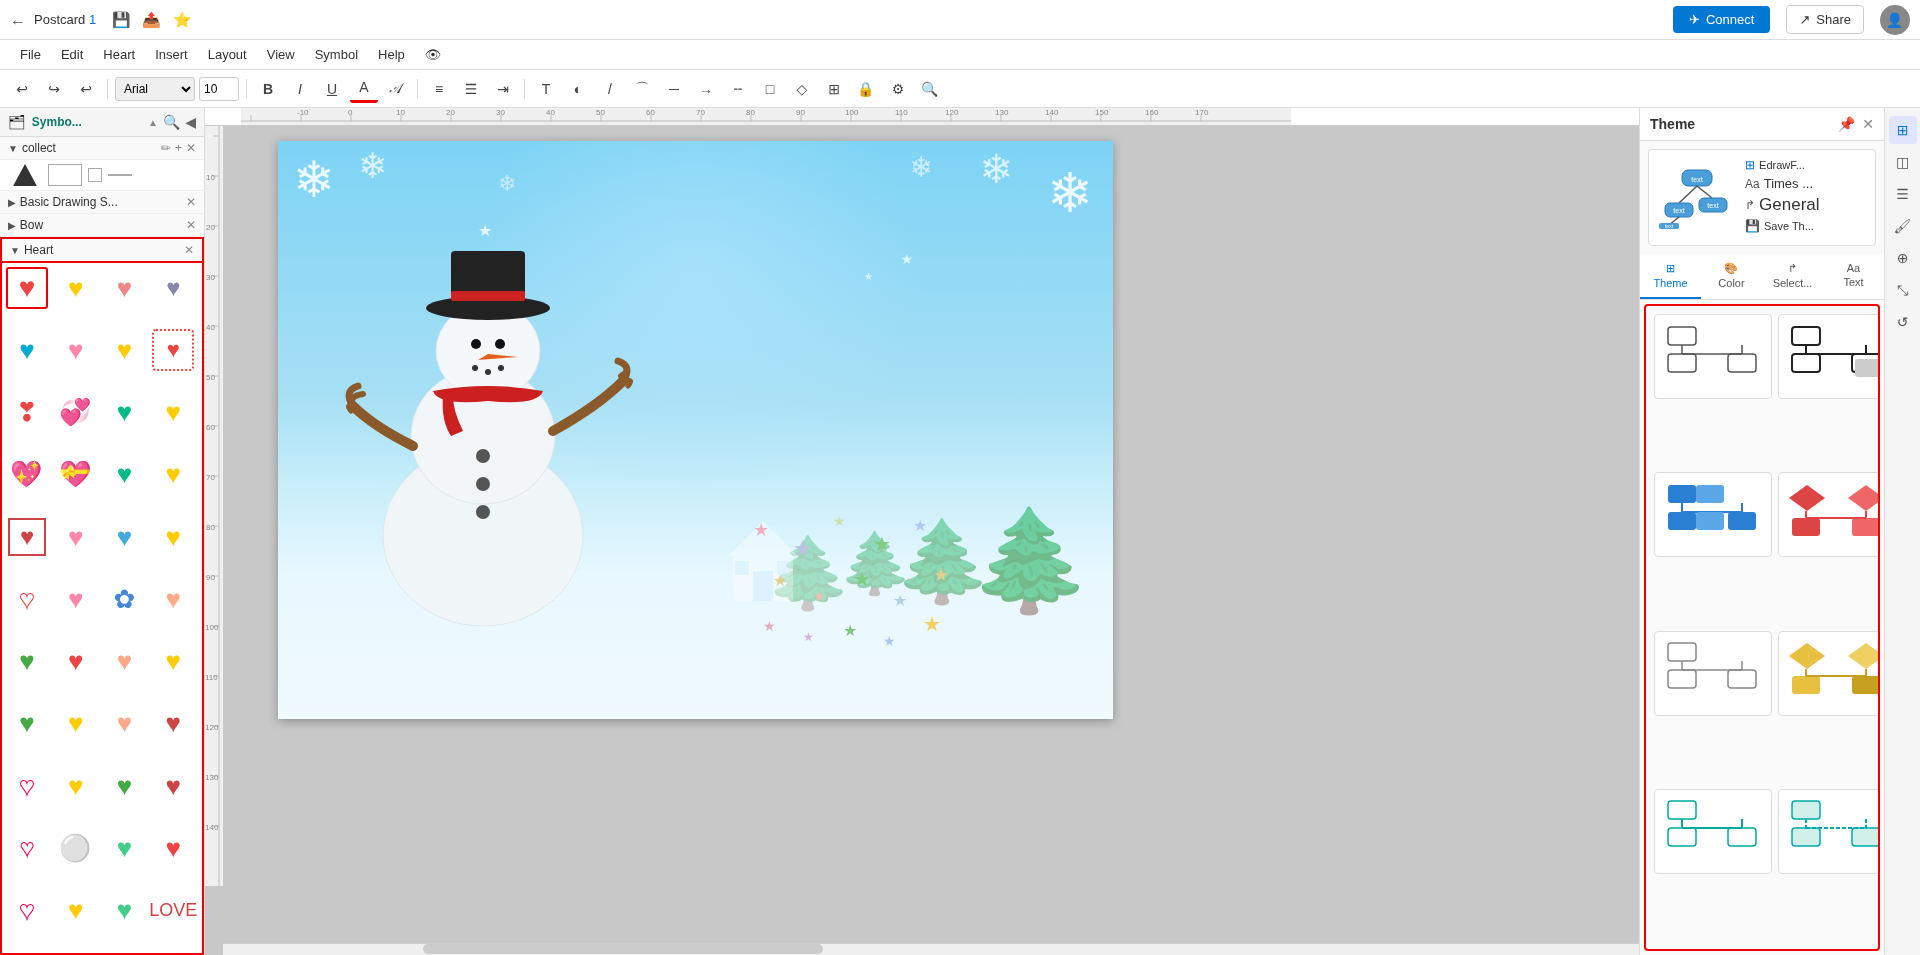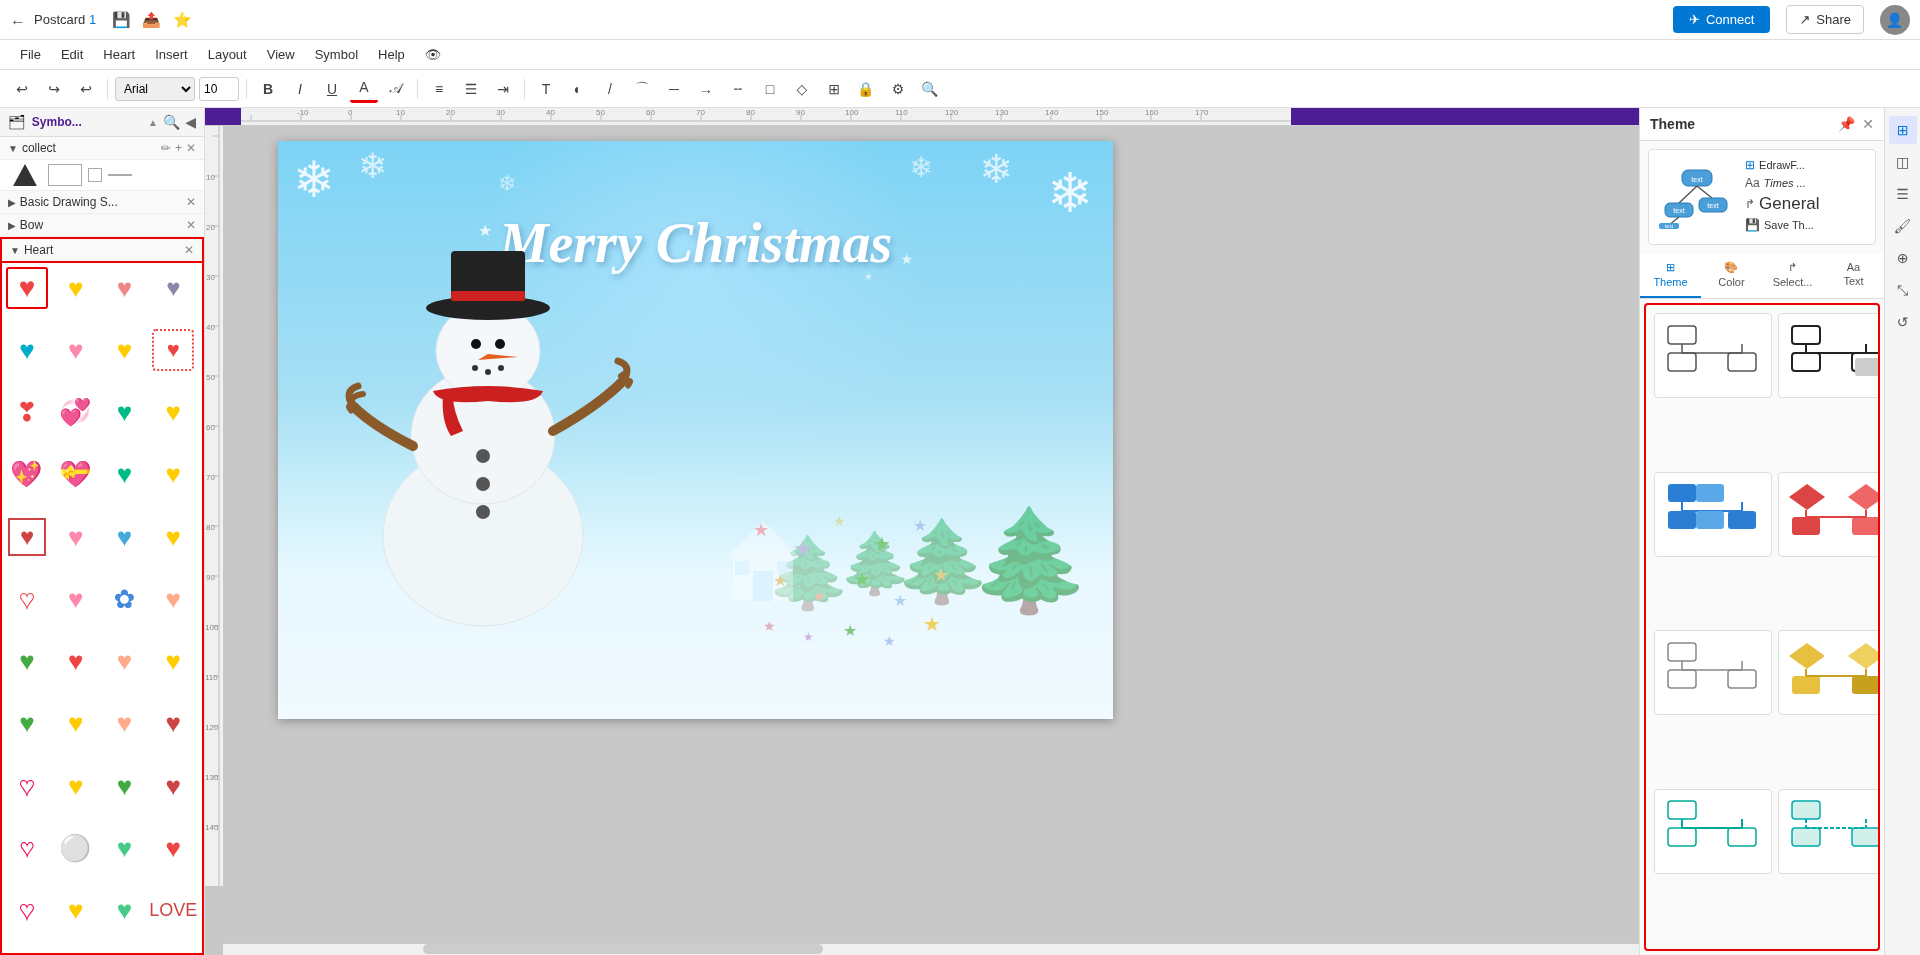--- a/index.html
+++ b/index.html
@@ -60,21 +60,21 @@
 
     
     #left-panel {
       width: 205px; min-width: 205px; background: #fff; border-right: 1px solid #ddd;
       display: flex; flex-direction: column; overflow: hidden;
     }
     .panel-header {
       display: flex; align-items: center; padding: 6px 8px; background: #f5f5f5;
       border-bottom: 1px solid #ddd; gap: 6px;
     }
-    .panel-header .panel-title { font-size: 12px; font-weight: 600; color: #4c1d95; flex: 1; }
+    .panel-header .panel-title { font-size: 12px; font-weight: 600; color: #0f766e; flex: 1; }
     .panel-header .panel-icons { display: flex; gap: 4px; }
     .panel-header .panel-icons span { font-size: 14px; color: #666; cursor: pointer; }
 
     .section-header {
       display: flex; align-items: center; padding: 4px 8px; background: #f9f9f9;
       border-bottom: 1px solid #eee; cursor: pointer;
     }
     .section-header .chevron { font-size: 10px; margin-right: 4px; color: #555; }
     .section-header .section-title { font-size: 12px; color: #333; font-weight: 500; flex: 1; }
     .section-header .close-x { font-size: 12px; color: #888; cursor: pointer; }
@@ -94,21 +94,21 @@
     }
     
     .heart-item.selected { border: 2px solid #e00; }
 
     
     #canvas-area {
       flex: 1; background: #c8c8c8; overflow: hidden; position: relative;
       display: flex; flex-direction: column;
     }
     .ruler-h {
-      height: 18px; background: #4c1d95; border-bottom: 1px solid #ccc;
+      height: 18px; background: #ffffff; border-bottom: 1px solid #ccc;
       display: flex; align-items: center; padding-left: 18px;
       font-size: 10px; color: #888; overflow: hidden;
     }
 
     
     #right-panel {
       width: 245px; min-width: 245px; background: #fafafa; border-left: 1px solid #ddd;
       display: flex; flex-direction: column;
     }
     .theme-header {
@@ -426,23 +426,20 @@
 
             <div style="position:absolute;top:-60px;left:50%;transform:translateX(-50%);width:500px;height:400px;border-radius:50%;background:radial-gradient(circle,rgba(180,230,255,0.6),transparent 70%);"></div>
 
             <div style="position:absolute;top:10px;left:15px;font-size:50px;color:rgba(255,255,255,0.85);">❄</div>
             <div style="position:absolute;top:5px;left:80px;font-size:35px;color:rgba(255,255,255,0.7);">❄</div>
             <div style="position:absolute;top:20px;right:20px;font-size:55px;color:rgba(255,255,255,0.85);">❄</div>
             <div style="position:absolute;top:5px;right:100px;font-size:40px;color:rgba(255,255,255,0.7);">❄</div>
             <div style="position:absolute;top:10px;right:180px;font-size:28px;color:rgba(255,255,255,0.6);">❄</div>
             <div style="position:absolute;top:30px;left:220px;font-size:22px;color:rgba(255,255,255,0.55);">❄</div>
 
-            <div style="position:absolute;top:70px;left:0;right:0;text-align:center;font-family:'Times New Roman',serif;font-size:56px;font-style:italic;font-weight:bold;color:#fff;text-shadow:2px 3px 6px rgba(0,60,120,0.3);">
-              <span>Merry Christmas</span>
-            </div>
 
             <div style="position:absolute;top:80px;left:200px;font-size:16px;color:rgba(255,255,255,0.8);">★</div>
             <div style="position:absolute;top:110px;right:200px;font-size:14px;color:rgba(255,255,255,0.7);">★</div>
             <div style="position:absolute;top:130px;right:240px;font-size:10px;color:rgba(255,255,255,0.6);">★</div>
 
             <div style="position:absolute;bottom:100px;right:20px;font-size:100px;color:rgba(255,255,255,0.5);">🌲</div>
             <div style="position:absolute;bottom:110px;right:120px;font-size:80px;color:rgba(255,255,255,0.4);">🌲</div>
             <div style="position:absolute;bottom:120px;right:200px;font-size:60px;color:rgba(255,255,255,0.35);">🌲</div>
             <div style="position:absolute;bottom:105px;right:260px;font-size:70px;color:rgba(255,255,255,0.3);">🌲</div>
 
@@ -553,21 +550,21 @@
           <text x="12" y="63" text-anchor="middle" font-size="5" fill="#fff">text</text>
         </svg>
       </div>
       <div class="theme-info">
         <div class="row">
           <span style="font-size:12px;color:#0078d4;">⊞</span>
           <span style="font-size:11px;color:#333;">EdrawF...</span>
         </div>
         <div class="row">
           <span style="font-size:12px;color:#555;">Aa</span>
-          <span style="font-size:11px;color:#333;font-style:italic;">Times ...</span>
+          <span style="font-size:13px;color:#333;">Times ...</span>
         </div>
         <div class="row">
           <span style="font-size:12px;color:#555;">↱</span>
           <span style="font-size:17px;color:#333;text-align:center;">General</span>
         </div>
         <div class="row">
           <span style="font-size:12px;color:#555;">💾</span>
           <span style="font-size:11px;color:#333;">Save Th...</span>
         </div>
       </div>

